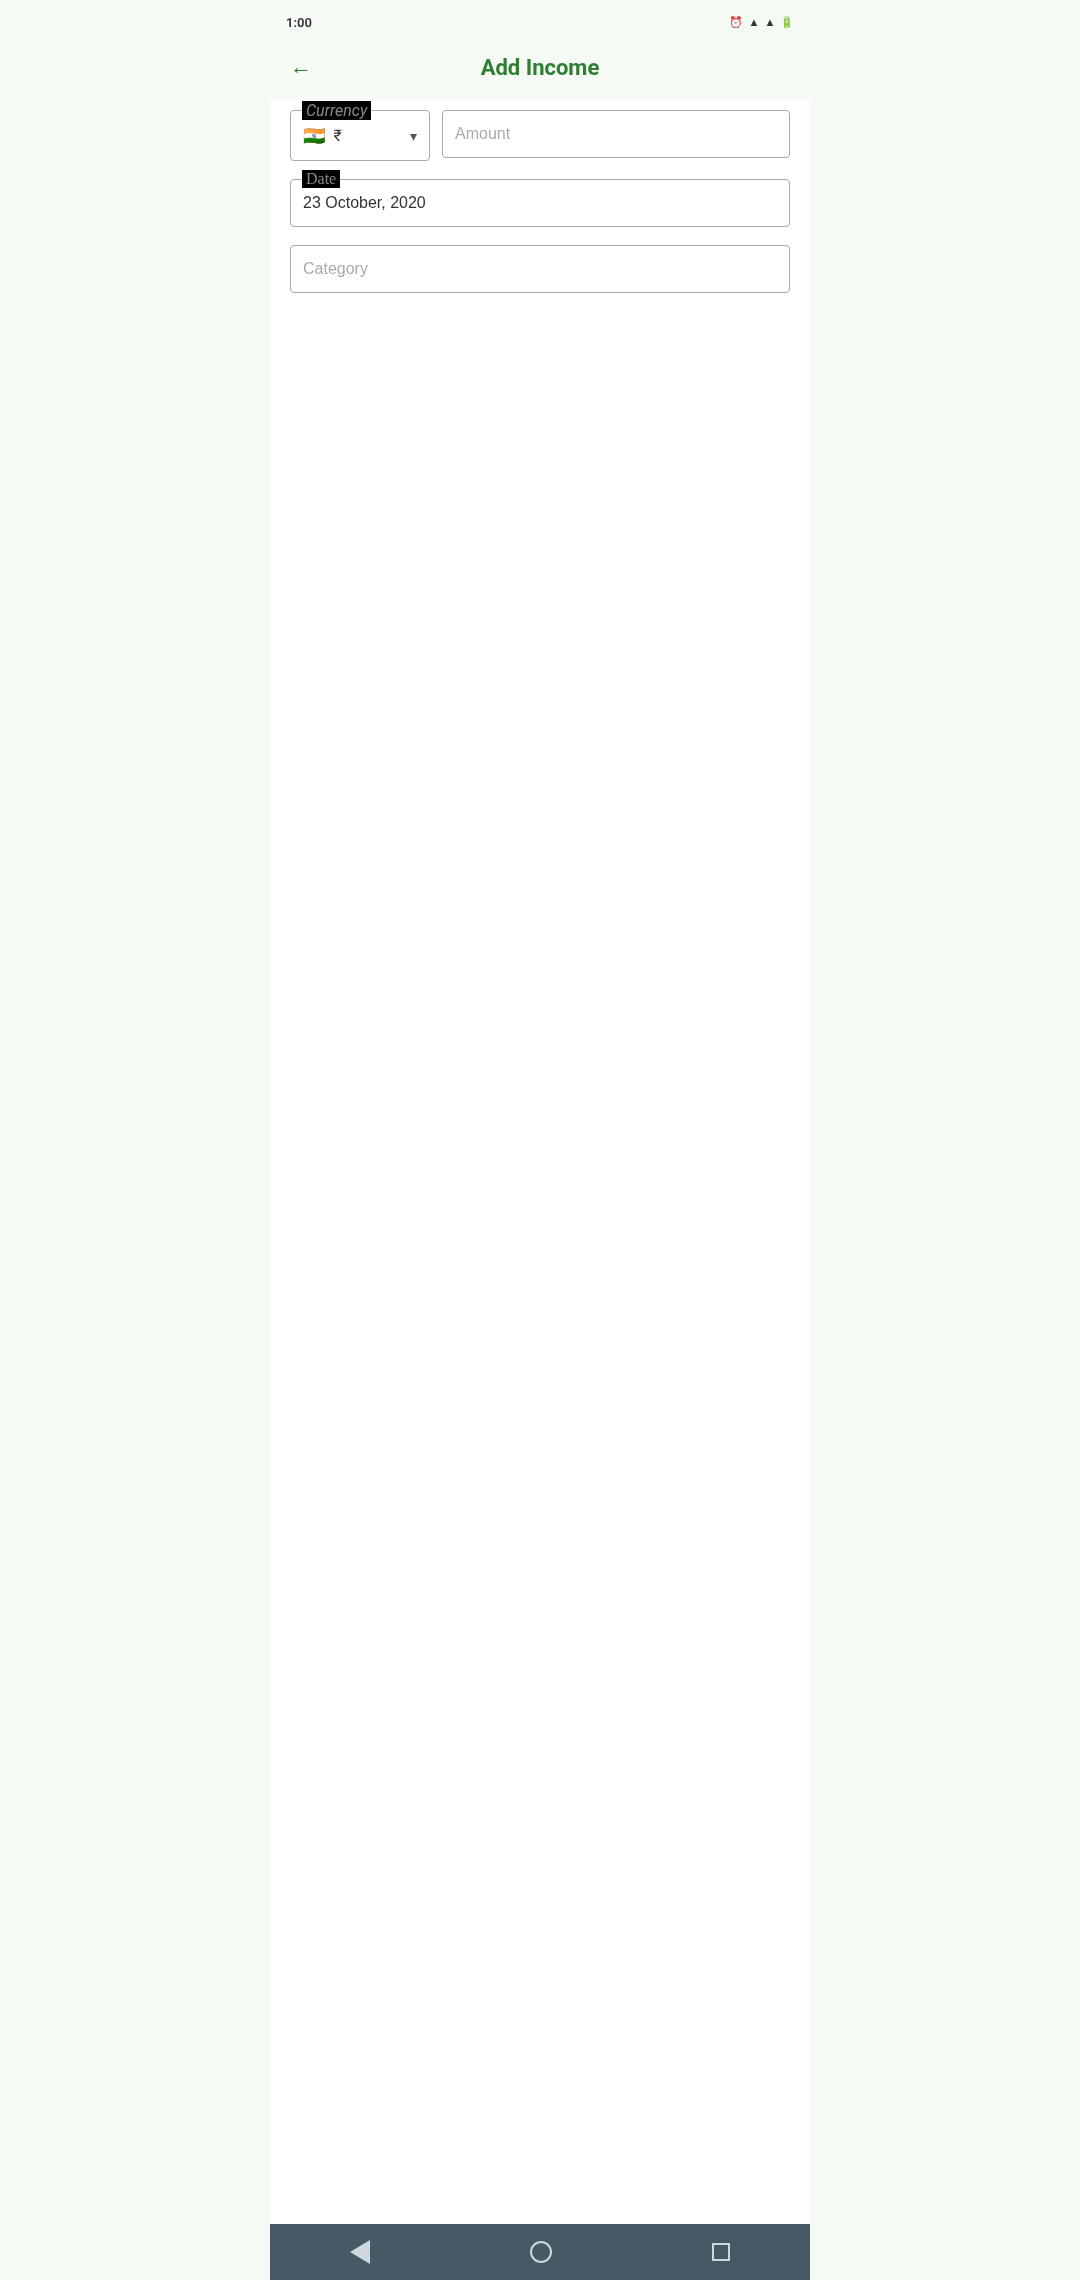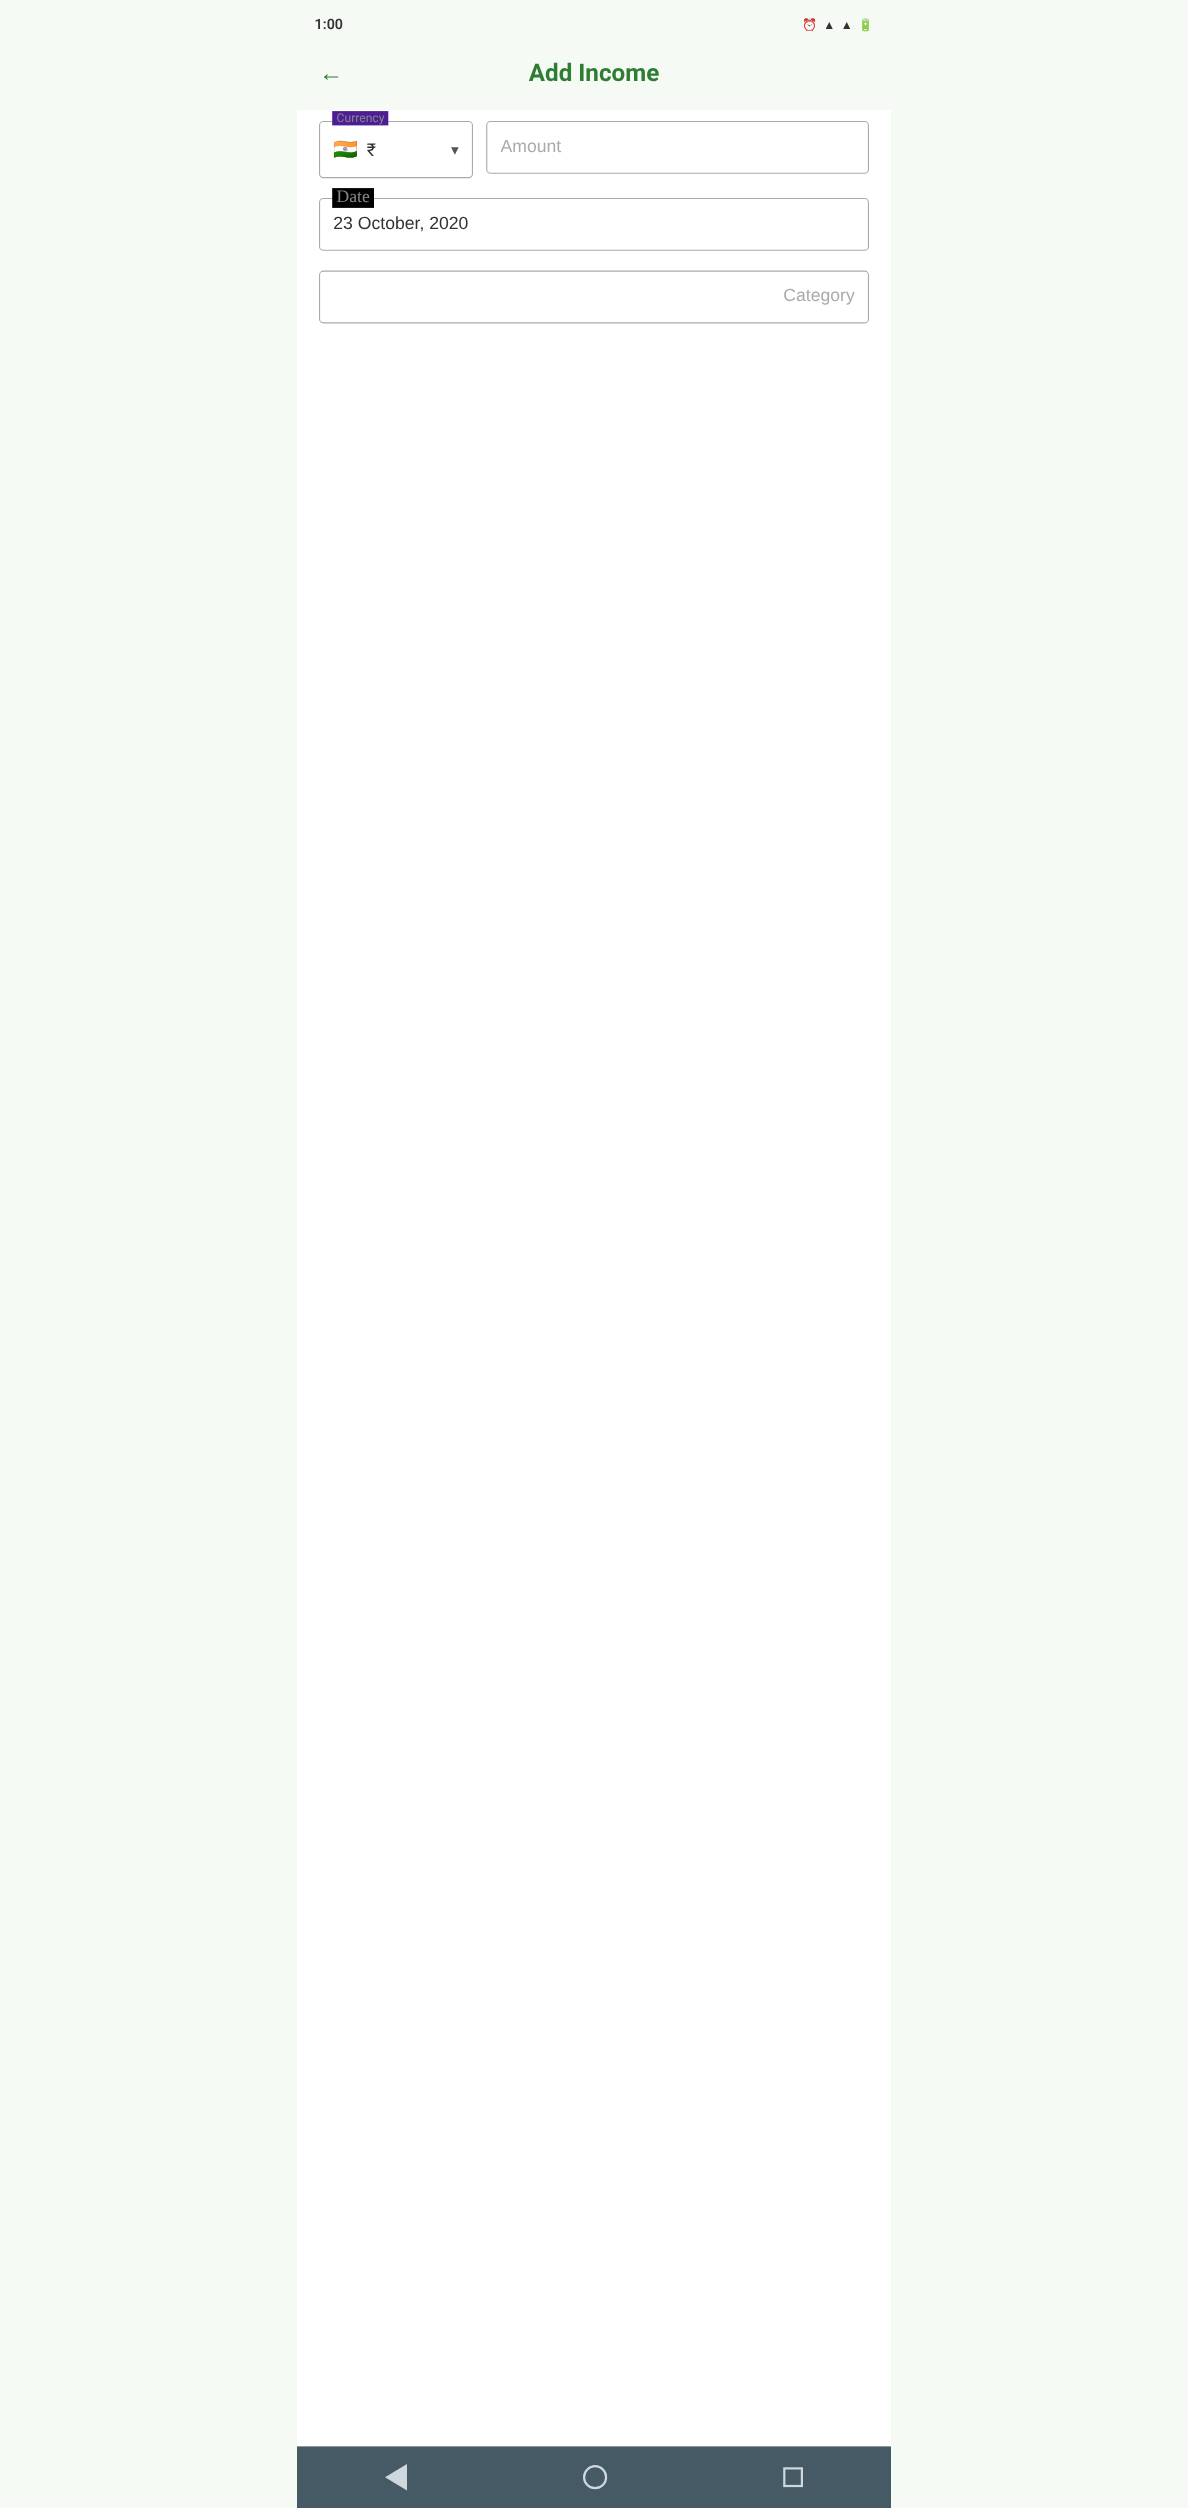--- a/index.html
+++ b/index.html
@@ -85,25 +85,26 @@
 
     .form-row {
       display: flex;
       gap: 12px;
     }
 
     .field-label {
       position: absolute;
       top: -9px;
       left: 12px;
-      background: #4c1d95;
+      background: #000000;
       padding: 0 4px;
-      font-size: 11px;
+      font-size: 16px;
       color: #888;
       z-index: 1;
+      font-style: italic;
     }
 
     .field-input {
       width: 100%;
       border: 1px solid #aaa;
       border-radius: 4px;
       padding: 14px 12px;
       font-size: 16px;
       color: #333;
       background: #fff;
@@ -184,21 +185,20 @@
 
     .category-input {
       width: 100%;
       border: 1px solid #aaa;
       border-radius: 4px;
       padding: 14px 12px;
       font-size: 16px;
       color: #333;
       background: #fff;
       outline: none;
-      text-align: right;
     }
 
     .category-input::placeholder {
       color: #aaa;
     }
 
     .note-textarea {
       width: 100%;
       border: 1px solid #aaa;
       border-radius: 4px;

